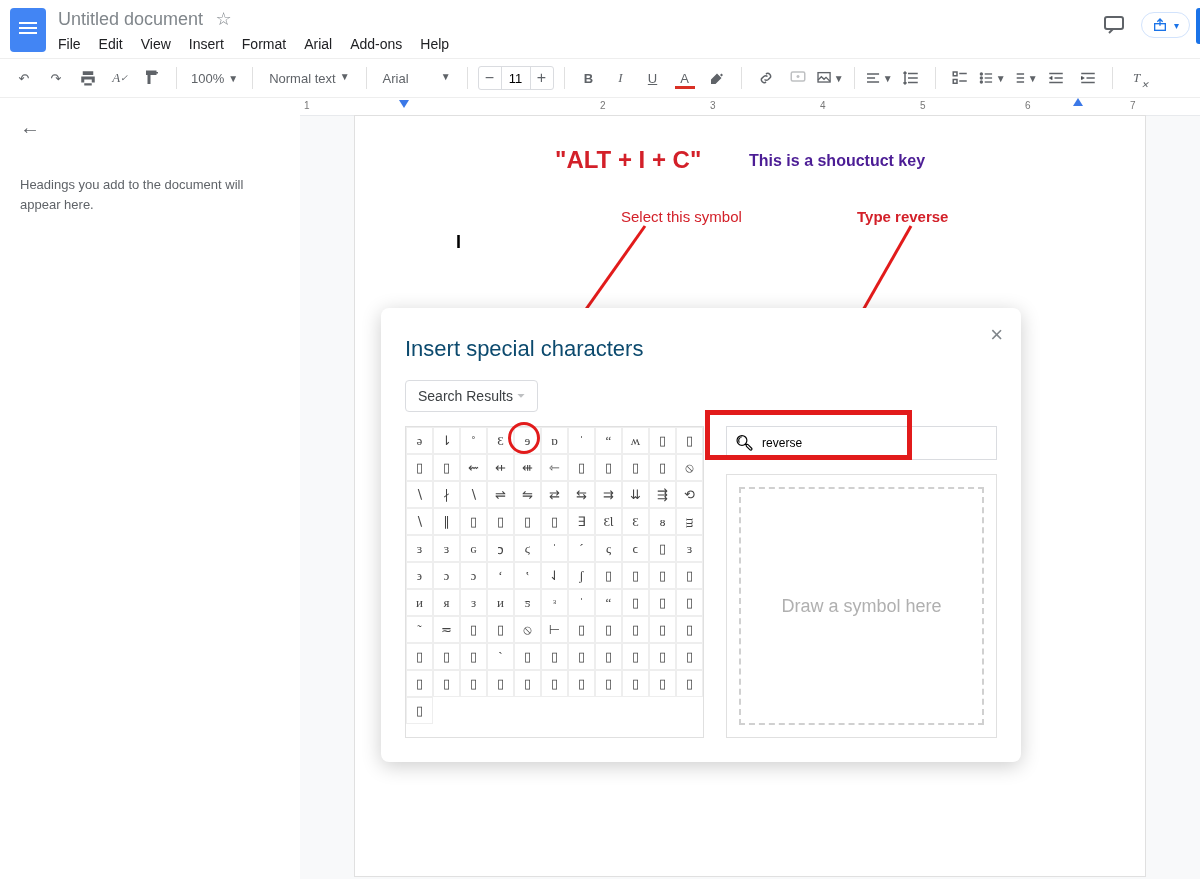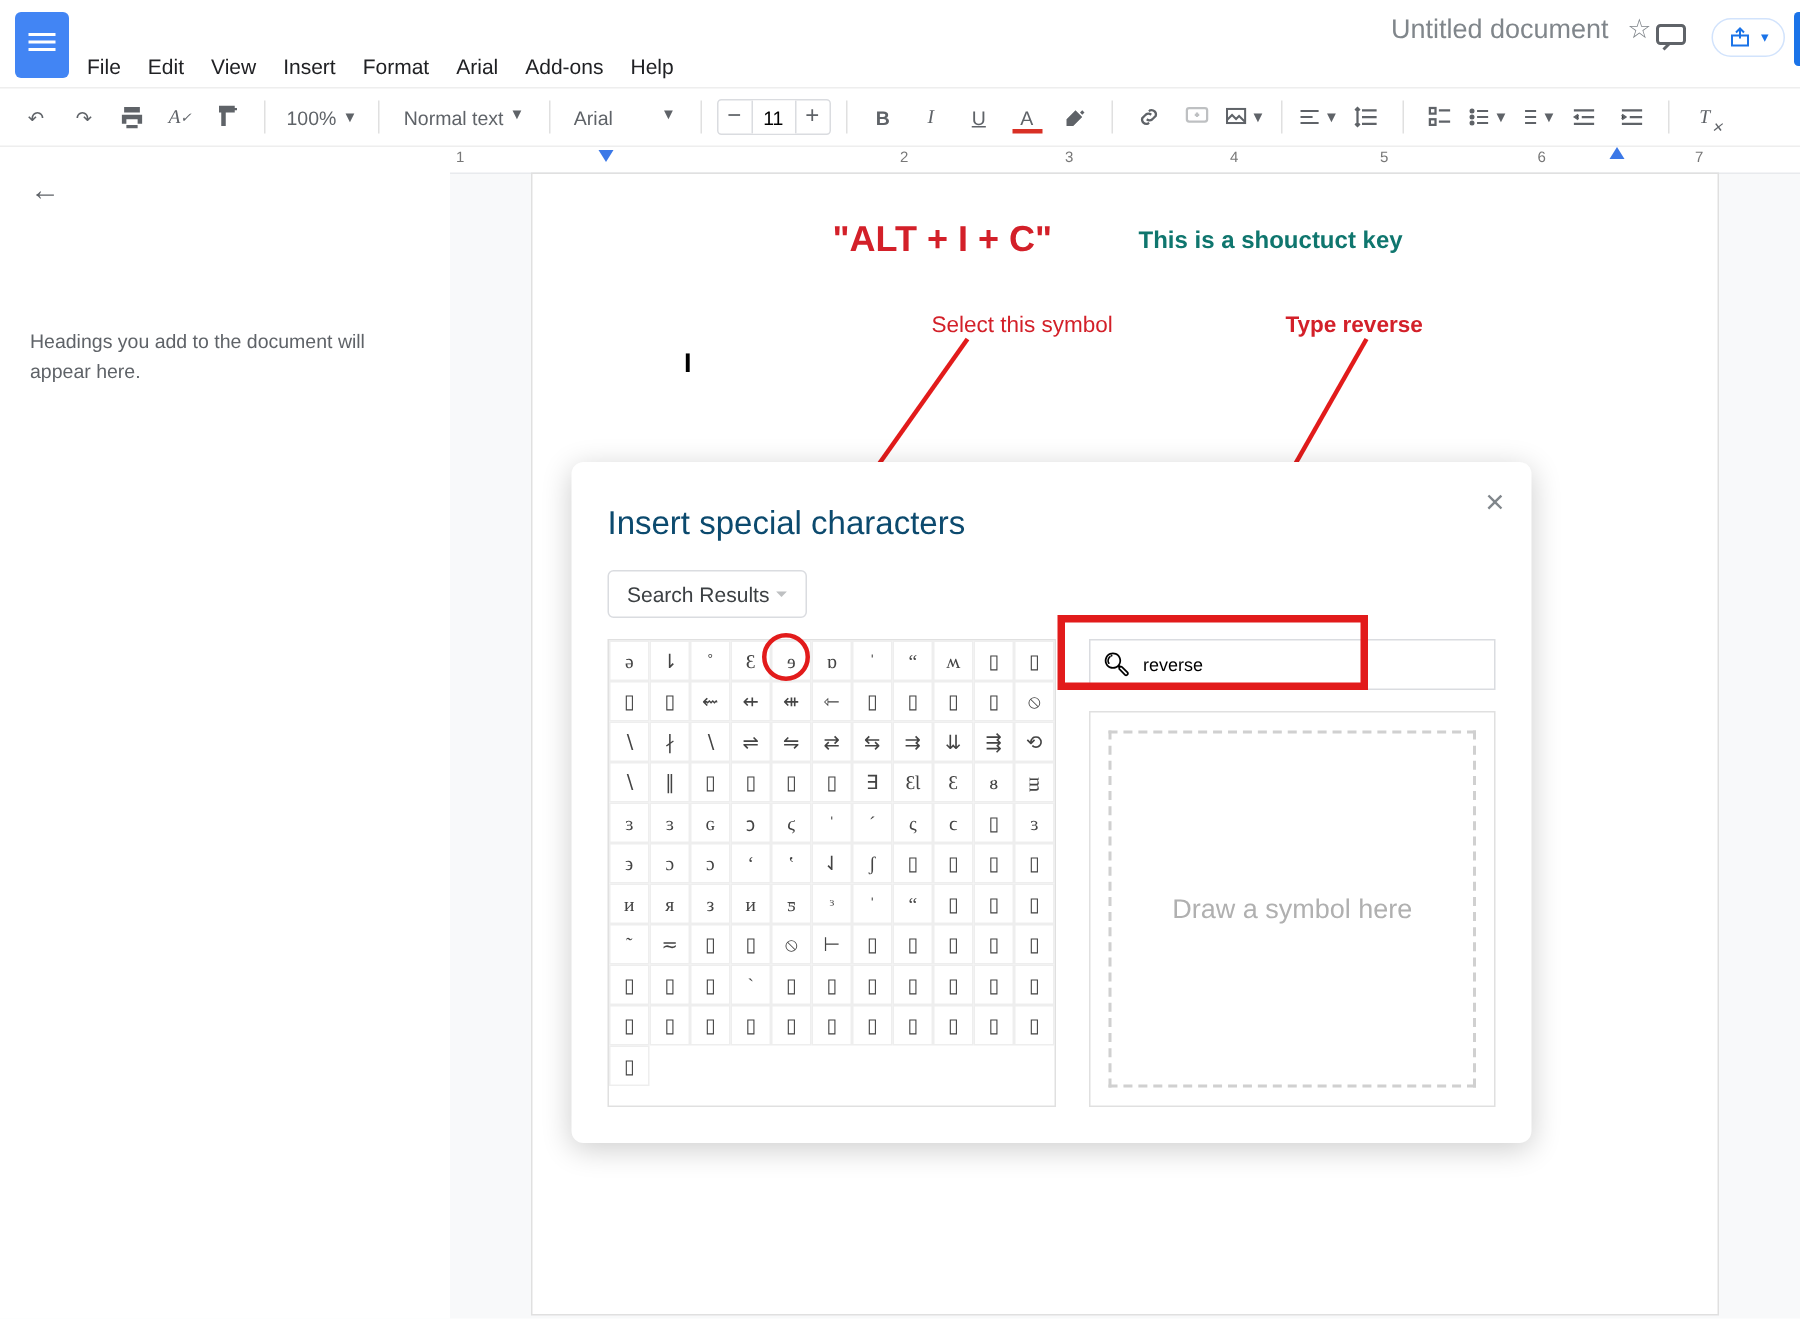--- a/index.html
+++ b/index.html
@@ -1,19 +1,19 @@
 <!DOCTYPE html>
 <html><head>
 <meta charset="utf-8">
 <style>
 * { box-sizing: border-box; margin: 0; padding: 0; }
 body { font-family: Arial, sans-serif; background: #fff; width: 1200px; height: 889px; overflow: hidden; position: relative; }
 
 
-.header { display: flex; align-items: flex-start; padding: 8px 10px 0 10px; text-align: right; }
+.header { display: flex; align-items: flex-start; padding: 8px 10px 0 10px; }
 .doc-icon { width: 36px; height: 44px; background: #4285f4; border-radius: 4px; margin-right: 12px; display:flex; align-items:center; justify-content:center; position:relative; flex-shrink:0;}
 .doc-icon::before { content:""; width:18px; height:2px; background:#fff; box-shadow: 0 5px 0 #fff, 0 10px 0 #fff; position:absolute; top:14px;}
 .title-area { flex:1; }
 .doc-title { font-size: 18px; color: #80868b; display:inline-block; margin-right:8px; }
 .star { color:#80868b; font-size:18px; display:inline-block; cursor:pointer;}
 .menu-bar { display:flex; gap:18px; margin-top:6px; font-size:14px; color:#202124; }
 .menu-item { cursor:pointer; }
 .header-actions { display:flex; align-items:center; gap:14px; padding-top:4px; }
 .comment-icn { width:26px; height:26px; color:#5f6368; cursor:pointer; display:flex; align-items:center; justify-content:center; font-size:22px;}
 .share-pill { border:1px solid #d2e3fc; border-radius:18px; padding:4px 10px; display:flex; align-items:center; gap:6px; cursor:pointer; color:#1a73e8; font-size:14px;}
@@ -42,21 +42,21 @@
 .doc-area { flex:1; position:relative; overflow:hidden;}
 .ruler { height:18px; background:#fff; border-bottom:1px solid #e8eaed; position:relative; font-size:10px; color:#777;}
 .ruler .tick { position:absolute; top:2px; }
 .ruler .marker { position:absolute; top:0; width:0; height:0; }
 .marker.blue-down { border-left:5px solid transparent; border-right:5px solid transparent; border-top:8px solid #3b78e7; top:2px;}
 .marker.blue-up { border-left:5px solid transparent; border-right:5px solid transparent; border-bottom:8px solid #3b78e7; bottom:0;}
 .page { width:790px; min-height:760px; background:#fff; margin:0 auto; box-shadow: 0 0 0 1px #e0e0e0; position:relative; top:0;}
 
 
 .ann-title { position:absolute; left:200px; top:30px; font-size:24px; font-weight:bold; color:#d32029; }
-.ann-sub { position:absolute; left:404px; top:36px; font-size:16px; font-weight:bold; color:#0f766e;}
+.ann-sub { position:absolute; left:394px; top:36px; font-size:16px; font-weight:bold; color:#4c1d95;}
 .ann-select { position:absolute; left:266px; top:92px; font-size:15px; font-weight:normal; color:#d32029;}
 .ann-type { position:absolute; left:502px; top:92px; font-size:15px; font-weight:bold; color:#d32029;}
 .cursor-line { position:absolute; left:101px; top:116px; font-size:18px; font-weight:bold;}
 svg.overlay { position:absolute; left:0; top:0; pointer-events:none; }
 
 
 .dialog { position:absolute; left:26px; top:192px; width:640px; background:#fff; border-radius:8px; box-shadow:0 4px 20px rgba(0,0,0,.2); padding:28px 24px 24px 24px;}
 .dialog h2 { font-size:22px; font-weight:400; color:#0c4a6e;}
 .close-x { position:absolute; right:18px; top:14px; font-size:22px; color:#80868b; cursor:pointer;}
 .chip { display:inline-flex; align-items:center; border:1px solid #dadce0; border-radius:4px; padding:7px 12px; font-size:14px; color:#3c4043; margin-top:18px; cursor:pointer; gap:4px;}
@@ -221,21 +221,21 @@
         <path d="M3 6h18M10 12h11M3 18h18M3 10l3 2-3 2"></path>
       </svg>
     </div>
   <div class="sep"></div>
   <div class="tb" style="font-style:italic;font-family:Georgia;position:relative;">T<span style="position:absolute;font-size:9px;right:2px;bottom:2px;">✕</span></div>
 </div>
 
 <div class="work">
   <div class="outline">
     <span class="back-arrow">←</span>
-    <div style="line-height:1.5;margin-top:43px;">Headings you add to the document will appear here.</div>
+    <div style="line-height:1.5;">Headings you add to the document will appear here.</div>
   </div>
   <div class="doc-area">
     <div class="ruler">
       <span class="tick" style="left:4px;">1</span>
       <div class="marker blue-down" style="left:99px;"></div>
       <span class="tick" style="left:300px;">2</span>
       <span class="tick" style="left:410px;">3</span>
       <span class="tick" style="left:520px;">4</span>
       <span class="tick" style="left:620px;">5</span>
       <span class="tick" style="left:725px;">6</span>

